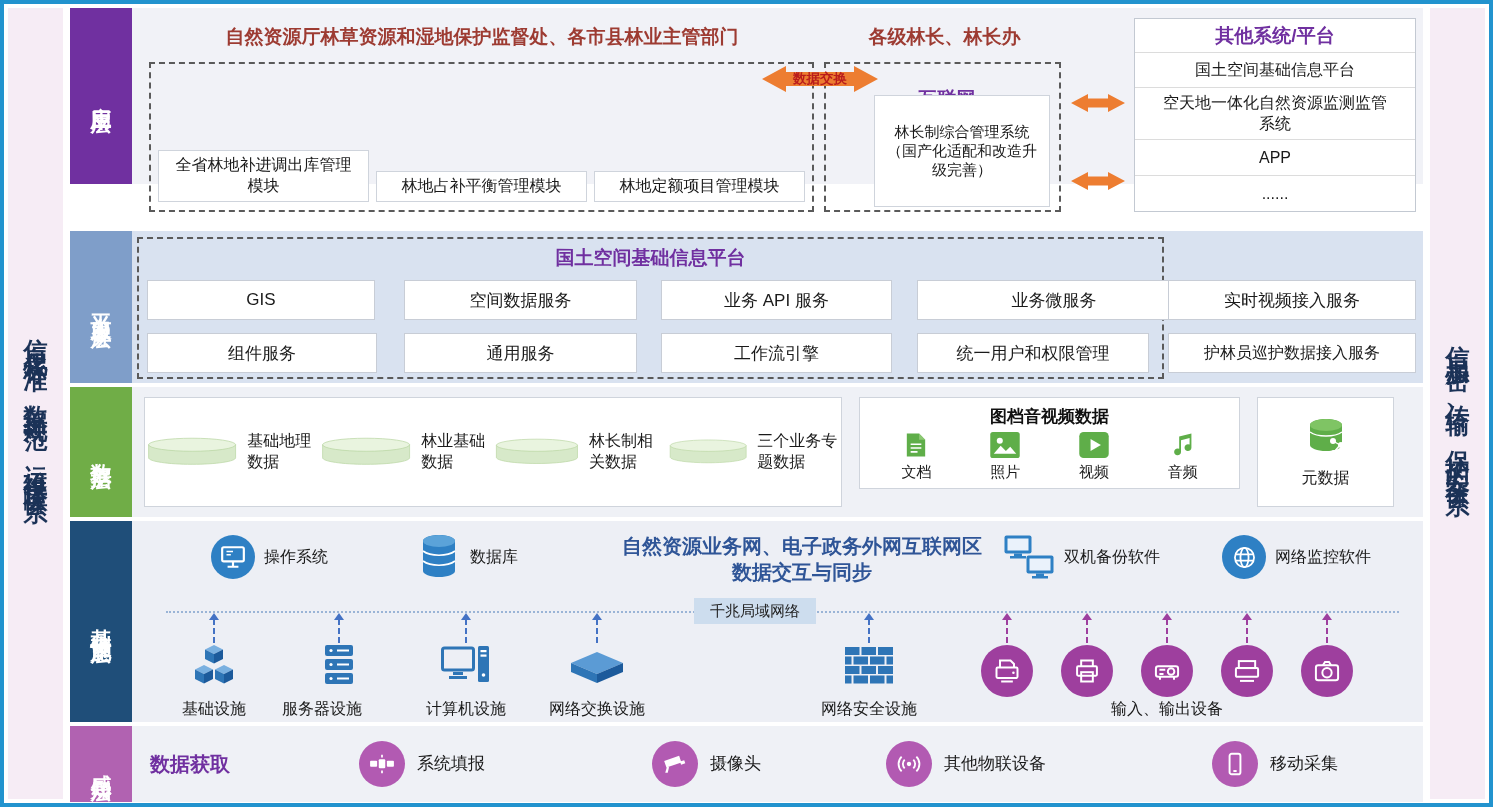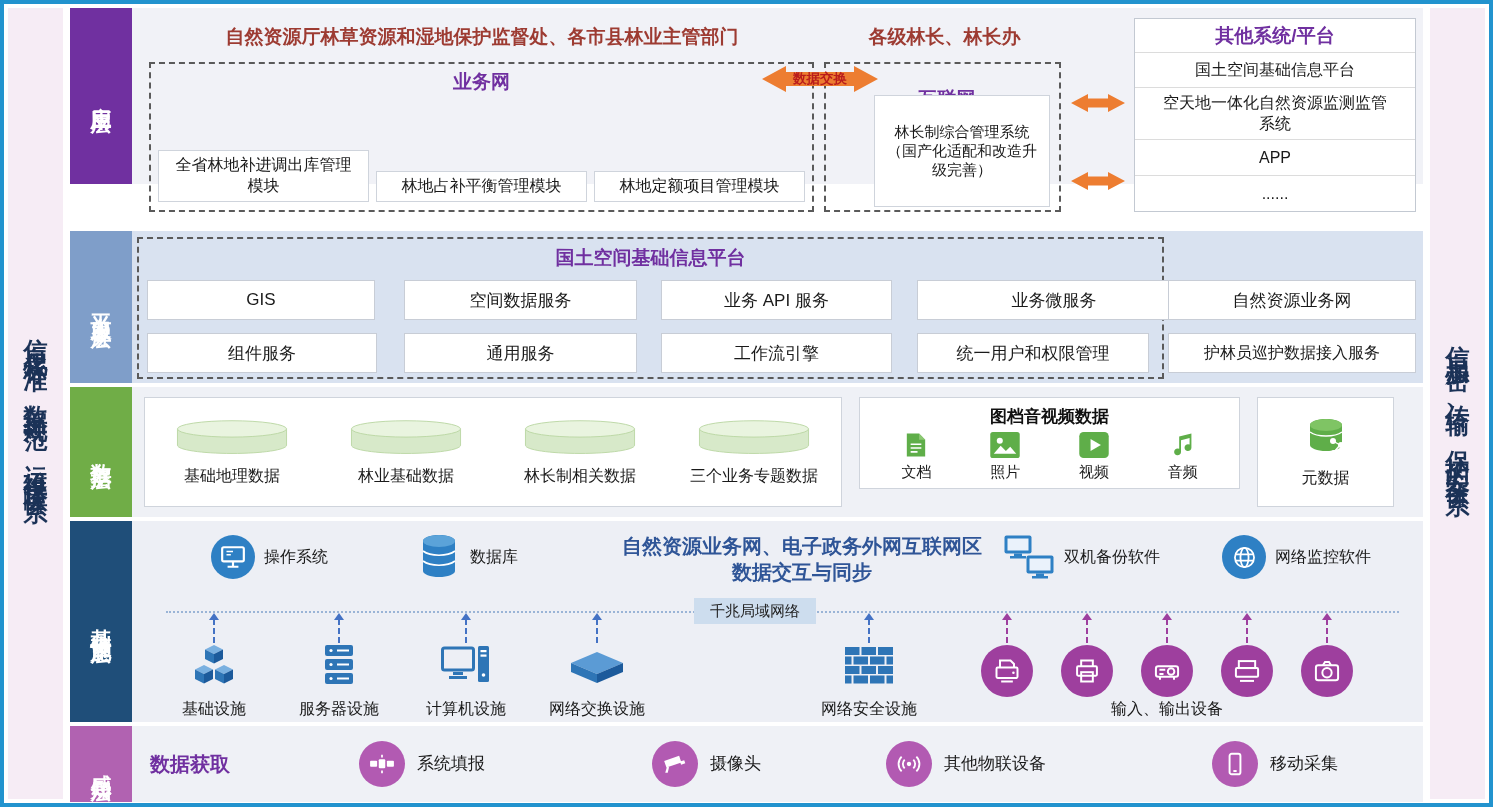--- a/index.html
+++ b/index.html
@@ -26,21 +26,21 @@
   .exchange svg,.darr svg{position:absolute;left:0;top:0;width:100%;height:100%;}
   .exchange span{position:absolute;left:0;right:0;top:50%;transform:translateY(-52%);text-align:center;color:#b91c1c;font-size:13.5px;font-weight:bold;}
   .darr{position:absolute;}
   .other{position:absolute;background:#fff;border:1px solid #c3c9d2;display:flex;flex-direction:column;}
   .otitle{height:34px;display:flex;align-items:center;justify-content:center;font-size:19px;font-weight:bold;color:#7030a0;border-bottom:1px solid #dcdcdc;}
   .oitem{display:flex;align-items:center;justify-content:center;text-align:center;font-size:16px;padding:0 24px;}
   .oitem+.oitem{border-top:1px solid #dcdcdc;}
   .svc{position:absolute;height:40px;background:#fff;border:1px solid #c8cdd6;display:flex;align-items:center;justify-content:center;font-size:17px;}
   .wbox{position:absolute;background:#fff;border:1px solid #cfd4dc;}
   .dbcells{display:flex;height:100%;align-items:center;}
-  .dbcell{flex:1;display:flex;flex-direction:column;align-items:center;gap:8px;}
+  .dbcell{flex:1;display:flex;flex-direction:row;align-items:center;gap:8px;}
   .dbcell .lbl{font-size:16px;}
   .mediarow{position:absolute;left:12px;right:12px;top:34px;bottom:6px;display:flex;}
   .mitem{flex:1;display:flex;flex-direction:column;align-items:center;justify-content:flex-start;gap:5px;}
   .mitem .lbl{font-size:15px;}
   .mtitle{position:absolute;left:0;right:0;top:7px;text-align:center;font-size:17px;font-weight:bold;color:#111;}
   .cicon{border-radius:50%;background:#2e80c4;display:flex;align-items:center;justify-content:center;}
   .picon{border-radius:50%;display:flex;align-items:center;justify-content:center;}
   .ilabel{position:absolute;font-size:16px;color:#1a1a1a;white-space:nowrap;}
   .ctitle{position:absolute;text-align:center;color:#2f5597;font-weight:bold;font-size:20px;line-height:26px;}
   .lanline{position:absolute;left:34px;right:24px;top:90px;border-top:2px dotted #9ab4d6;}
@@ -67,21 +67,20 @@
 
     <div class="layer" style="top:0;height:176px;">
       <div class="llabel" style="background:#7030a0;">
         <span>应用层</span>
       </div>
       <div class="lbody" style="background:#f1f2f7;">
         <div class="hdr-red" style="left:20px;top:16px;width:660px;">自然资源厅林草资源和湿地保护监督处、各市县林业主管部门</div>
         <div class="hdr-red" style="left:705px;top:16px;width:215px;">各级林长、林长办</div>
 
         <div class="dashed" style="left:17px;top:54px;width:665px;height:150px;">
-          <div class="ptitle" style="margin-top:5px;">业务网</div>
           <div class="mod-row">
             <div class="mod">全省林地补进调出库管理模块</div>
             <div class="mod">林地占补平衡管理模块</div>
             <div class="mod">林地定额项目管理模块</div>
           </div>
         </div>
 
         <div class="dashed" style="left:692px;top:54px;width:237px;height:150px;">
           <div class="ptitle" style="margin-top:22px;padding-left:9px;">互联网</div>
           <div class="mod" style="position:absolute;left:48px;top:31px;width:176px;height:112px;font-size:15px;">林长制综合管理系统（国产化适配和改造升级完善）</div>
@@ -120,21 +119,21 @@
         <span>平台服务层</span>
       </div>
       <div class="lbody" style="background:#d9e2f0;">
         <div class="dashed" style="left:5px;top:6px;width:1027px;height:142px;">
           <div class="ptitle" style="margin-top:6px;">国土空间基础信息平台</div>
         </div>
         <div class="svc" style="left:15px;top:49px;width:228px;">GIS</div>
         <div class="svc" style="left:272px;top:49px;width:233px;">空间数据服务</div>
         <div class="svc" style="left:529px;top:49px;width:231px;">业务 API 服务</div>
         <div class="svc" style="left:785px;top:49px;width:274px;">业务微服务</div>
-        <div class="svc" style="left:1036px;top:49px;width:248px;">自然资源业务网</div>
+        <div class="svc" style="left:1036px;top:49px;width:248px;">实时视频接入服务</div>
         <div class="svc" style="left:15px;top:102px;width:230px;">组件服务</div>
         <div class="svc" style="left:272px;top:102px;width:233px;">通用服务</div>
         <div class="svc" style="left:529px;top:102px;width:231px;">工作流引擎</div>
         <div class="svc" style="left:785px;top:102px;width:232px;">统一用户和权限管理</div>
         <div class="svc" style="left:1036px;top:102px;width:248px;font-size:16px;">护林员巡护数据接入服务</div>
       </div>
     </div>
 
     <div class="layer" style="top:379px;height:130px;">
       <div class="llabel" style="background:#70ad47;">
@@ -399,21 +398,21 @@
           <svg width="28" height="28" viewBox="0 0 24 24">
               <g fill="none" stroke="#fff" stroke-width="1.7">
                 <rect x="2.5" y="7" width="19" height="13" rx="2"></rect>
                 <circle cx="12" cy="13.5" r="4"></circle>
                 <path d="M8.5 7l1.8-2.8h3.4L15.5 7"></path>
               </g>
             </svg>
         </div>
 
         <div class="flabel" style="left:82px;">基础设施</div>
-        <div class="flabel" style="left:207px;">服务器设施</div>
+        <div class="flabel" style="left:190px;">服务器设施</div>
         <div class="flabel" style="left:334px;">计算机设施</div>
         <div class="flabel" style="left:465px;">网络交换设施</div>
         <div class="flabel" style="left:737px;">网络安全设施</div>
         <div class="flabel" style="left:1035px;">输入、输出设备</div>
       </div>
     </div>
 
     <div class="layer" style="top:718px;height:76px;">
       <div class="llabel" style="background:#b162b1;">
         <span>感知层</span>

